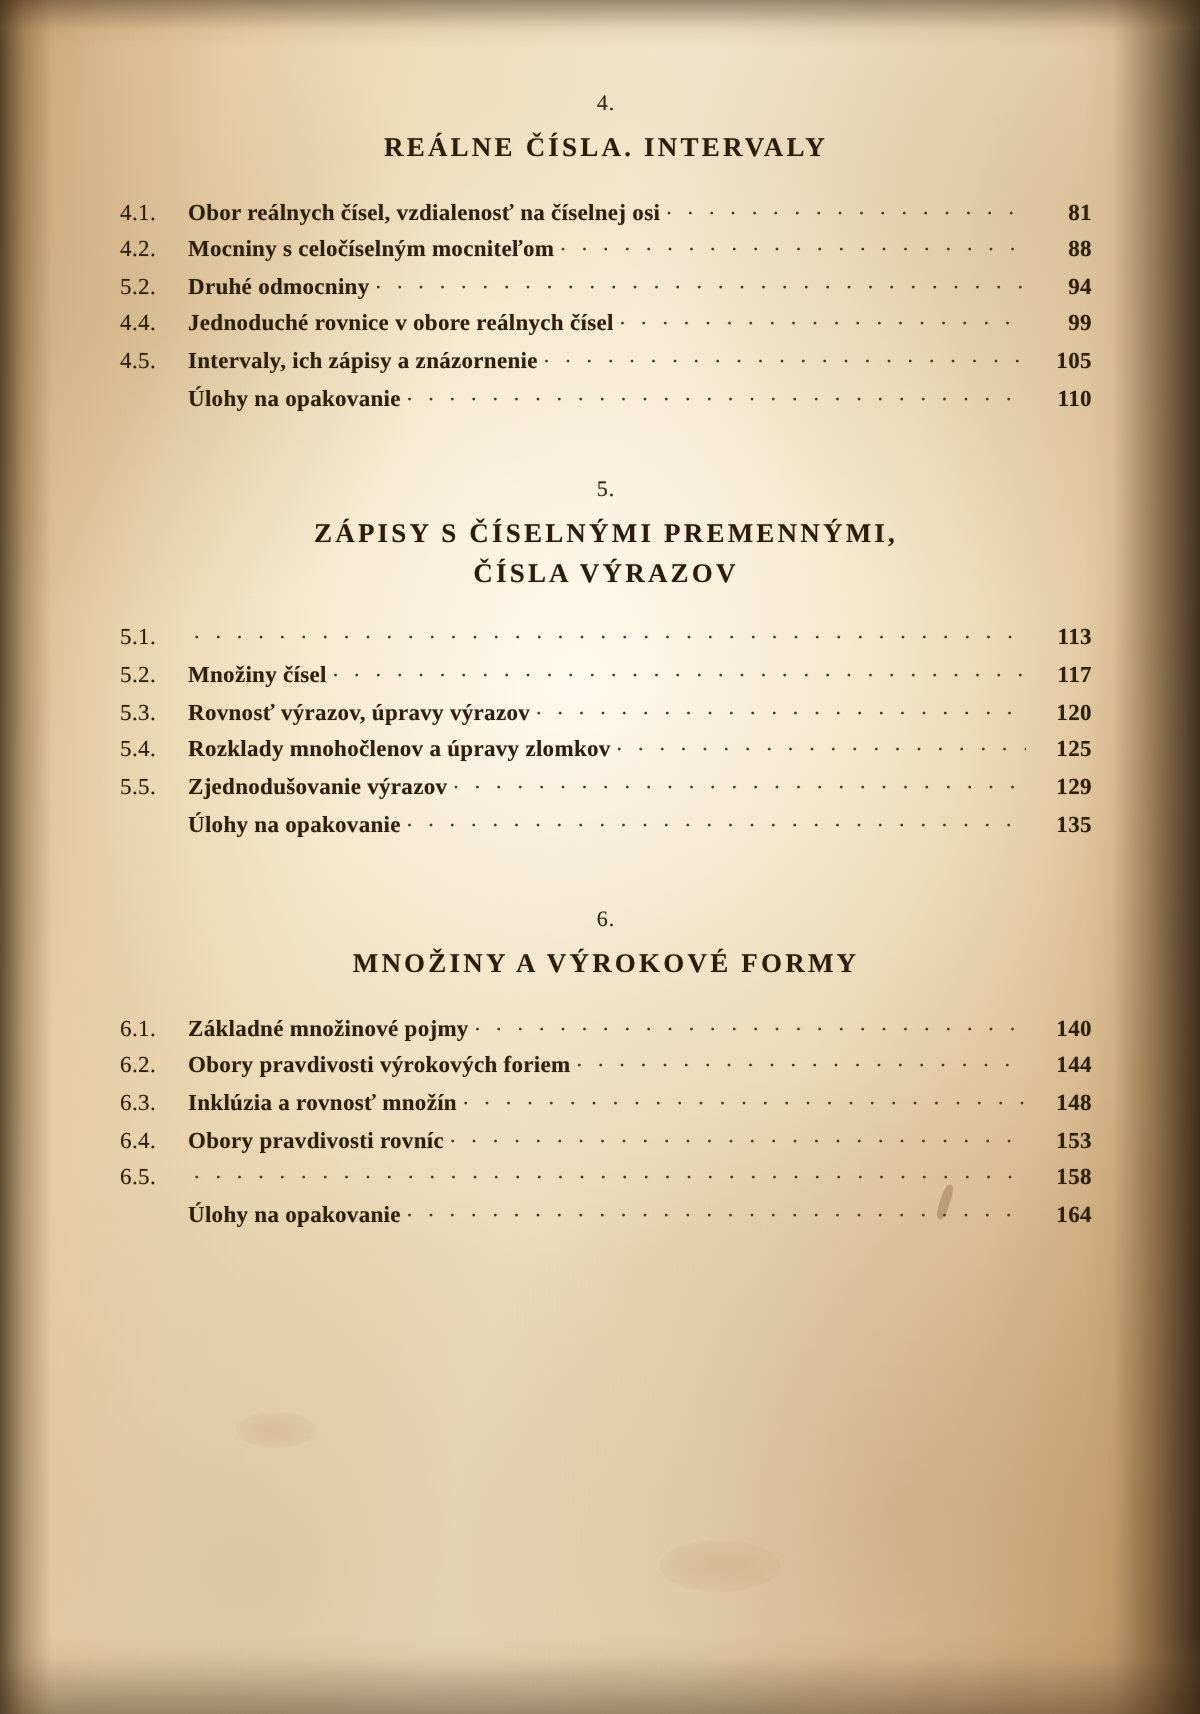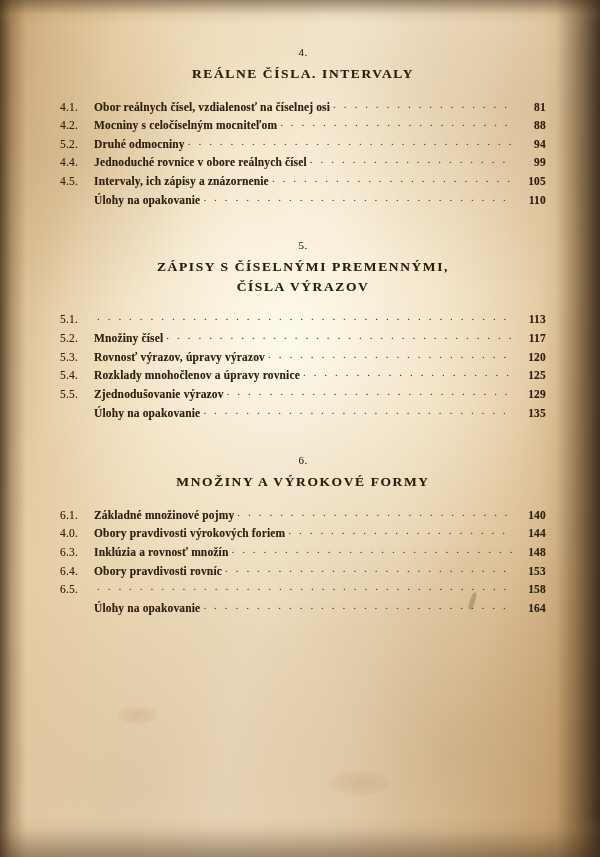--- a/index.html
+++ b/index.html
@@ -229,21 +229,21 @@
           <span class="page-no">117</span>
         </li>
         <li class="entry">
           <span class="num">5.3.</span>
           <span class="label">Rovnosť výrazov, úpravy výrazov</span>
           <span class="dots">. . . . . . . . . . . . . . . . . . . . . . . . . . . . . . . . . . . . . . . . . . . . . . . . . . . . . . . . . . . . . . . . . . . . . . . . . . . . . . . . . . . . . . . . . . . . . . . . .</span>
           <span class="page-no">120</span>
         </li>
         <li class="entry">
           <span class="num">5.4.</span>
-          <span class="label">Rozklady mnohočlenov a úpravy rovnice</span>
+          <span class="label">Rozklady mnohočlenov a úpravy zlomkov</span>
           <span class="dots">. . . . . . . . . . . . . . . . . . . . . . . . . . . . . . . . . . . . . . . . . . . . . . . . . . . . . . . . . . . . . . . . . . . . . . . . . . . . . . . . . . . . . . . . . . . . . . . . .</span>
           <span class="page-no">125</span>
         </li>
         <li class="entry">
           <span class="num">5.5.</span>
           <span class="label">Zjednodušovanie výrazov</span>
           <span class="dots">. . . . . . . . . . . . . . . . . . . . . . . . . . . . . . . . . . . . . . . . . . . . . . . . . . . . . . . . . . . . . . . . . . . . . . . . . . . . . . . . . . . . . . . . . . . . . . . . .</span>
           <span class="page-no">129</span>
         </li>
         <li class="entry summary">
@@ -261,21 +261,21 @@
         <span>MNOŽINY A VÝROKOVÉ FORMY</span>
       </div>
       <ul class="entries">
         <li class="entry">
           <span class="num">6.1.</span>
           <span class="label">Základné množinové pojmy</span>
           <span class="dots">. . . . . . . . . . . . . . . . . . . . . . . . . . . . . . . . . . . . . . . . . . . . . . . . . . . . . . . . . . . . . . . . . . . . . . . . . . . . . . . . . . . . . . . . . . . . . . . . .</span>
           <span class="page-no">140</span>
         </li>
         <li class="entry">
-          <span class="num">4.0.</span>
+          <span class="num">6.2.</span>
           <span class="label">Obory pravdivosti výrokových foriem</span>
           <span class="dots">. . . . . . . . . . . . . . . . . . . . . . . . . . . . . . . . . . . . . . . . . . . . . . . . . . . . . . . . . . . . . . . . . . . . . . . . . . . . . . . . . . . . . . . . . . . . . . . . .</span>
           <span class="page-no">144</span>
         </li>
         <li class="entry">
           <span class="num">6.3.</span>
           <span class="label">Inklúzia a rovnosť množín</span>
           <span class="dots">. . . . . . . . . . . . . . . . . . . . . . . . . . . . . . . . . . . . . . . . . . . . . . . . . . . . . . . . . . . . . . . . . . . . . . . . . . . . . . . . . . . . . . . . . . . . . . . . .</span>
           <span class="page-no">148</span>
         </li>

